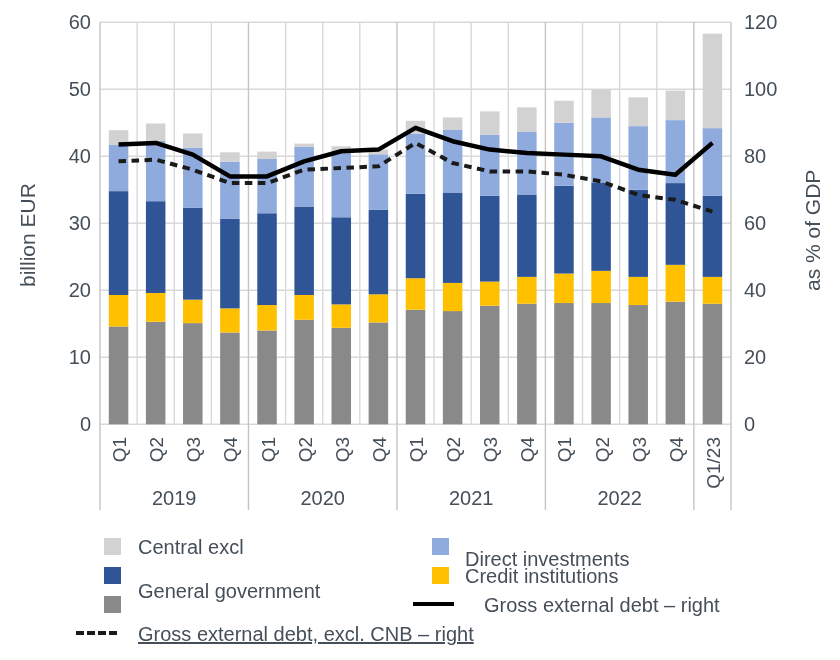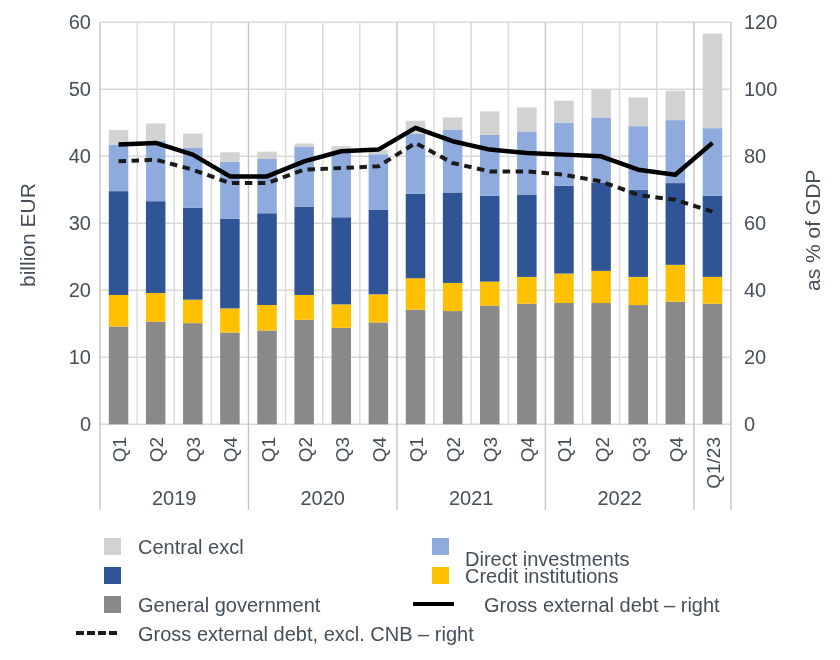--- a/index.html
+++ b/index.html
@@ -192,22 +192,22 @@
 
     <span class="swatch" style="left: 432px; top: 10px; background-color: rgb(143, 170, 220);"></span>
     <span class="legend-label" style="left:465px;top:19px;">Direct investments</span>
 
     <span class="swatch" style="left: 104px; top: 39px; background-color: rgb(47, 85, 151);"></span>
 
     <span class="swatch" style="left: 432px; top: 39px; background-color: rgb(255, 192, 0);"></span>
     <span class="legend-label" style="left:465px;top:36px;text-align:right;">Credit institutions</span>
 
     <span class="swatch" style="left: 104px; top: 68px; background-color: rgb(137, 137, 137);"></span>
-    <span class="legend-label" style="left:138px;top:65px;text-align:center;">General government</span>
+    <span class="legend-label" style="left:138px;top:51px;text-align:center;">General government</span>
 
     <span class="line-marker" style="left:413px;top:74px;"></span>
     <span class="legend-label" style="left:484px;top:65px;">Gross external debt – right</span>
 
     <span class="dash-marker" style="left:76px;top:103px;"></span>
-    <span class="legend-label" style="left:138px;top:94px;">Gross external debt, excl. CNB – right</span>
+    <span class="legend-label" style="left:138px;top:94px;text-decoration:underline;">Gross external debt, excl. CNB – right</span>
   </div>
 
 </div>
 
 </body></html>

